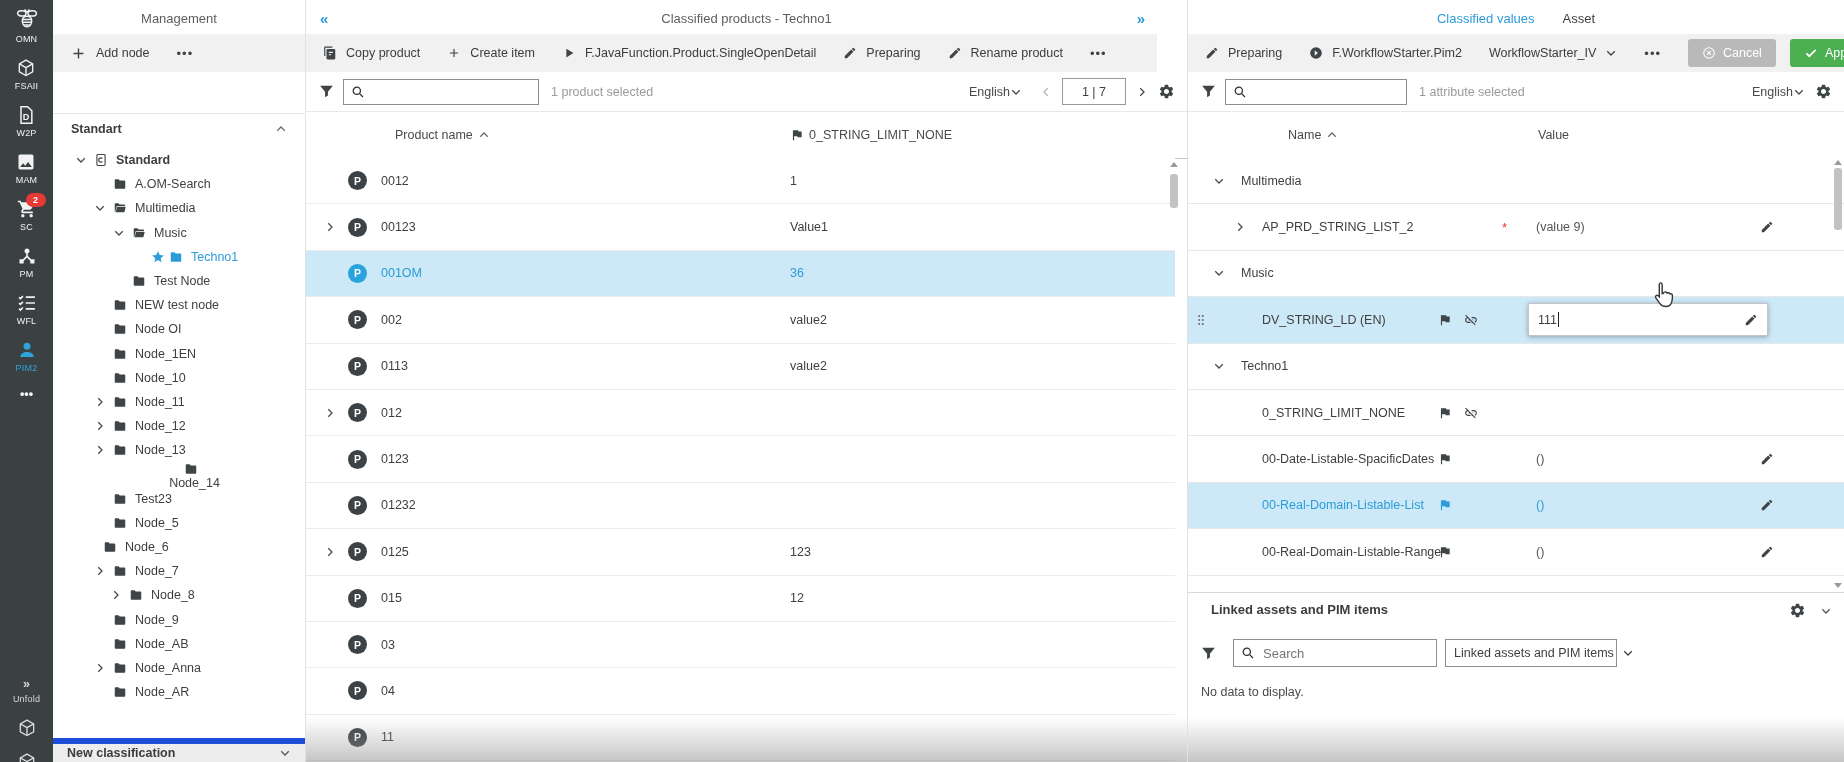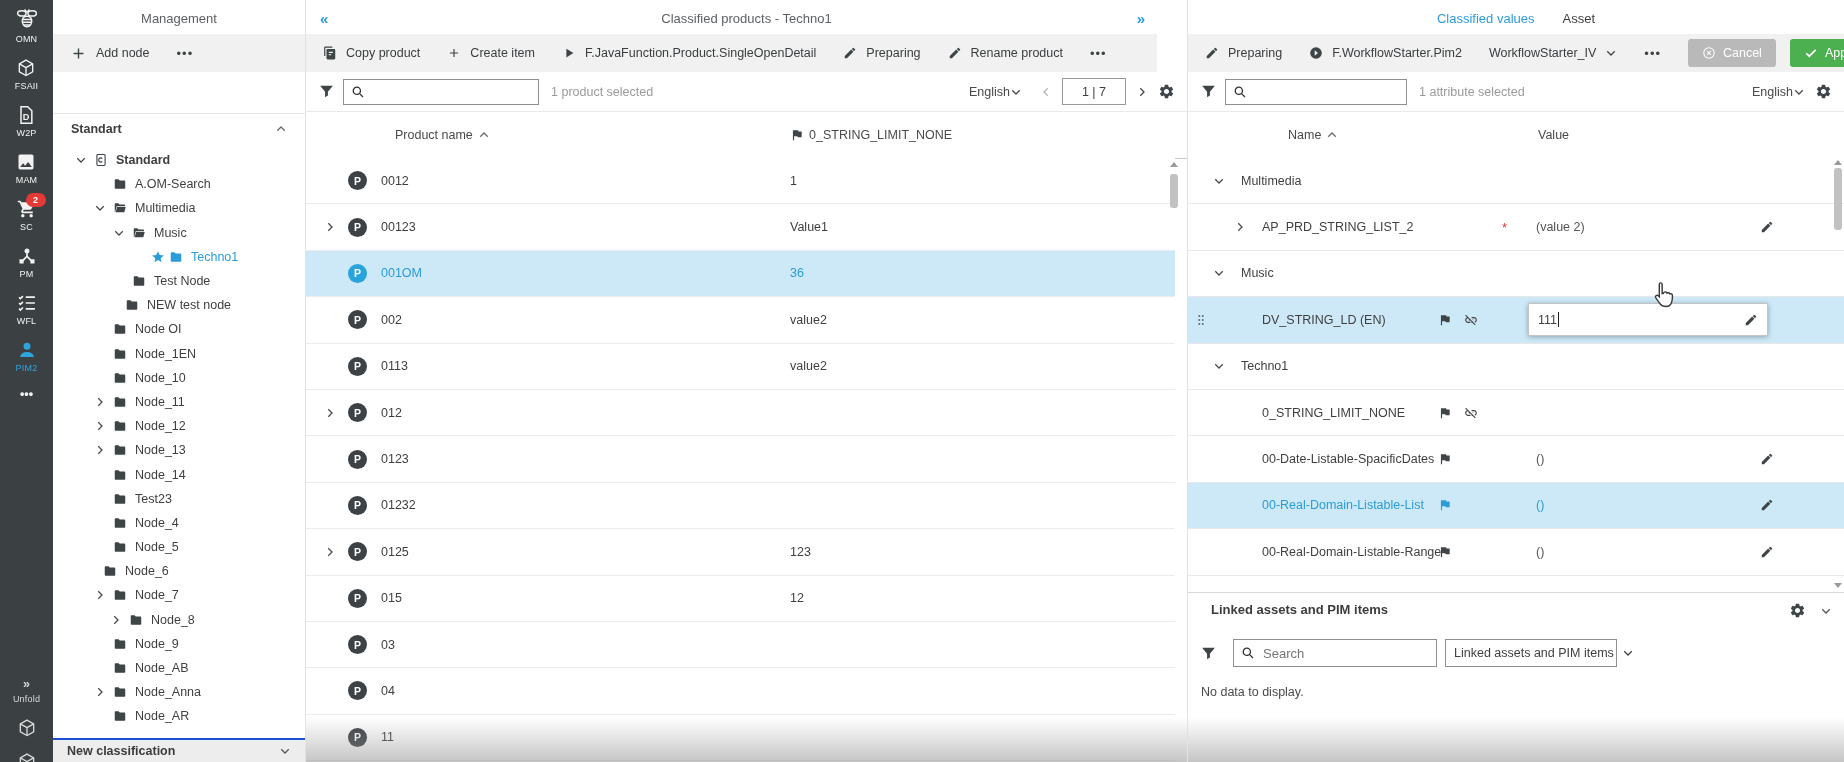--- a/index.html
+++ b/index.html
@@ -61,21 +61,21 @@
   .tree{position:absolute;top:148px;left:0;right:10px;bottom:25px;overflow:hidden;}
   .trow{height:24.2px;display:flex;align-items:center;cursor:pointer;}
   .trow .texp{width:19px;display:flex;align-items:center;color:#4a4a4a;}
   .trow .ticon{margin-right:8px;color:#3f4447;display:flex;}
   .trow .tstar{margin-right:4px;color:#2b9cd8;display:flex;}
   .trow .tlbl{white-space:nowrap;}
   .trow.bold .tlbl{font-weight:bold;}
   .trow.selected .tlbl{color:#2b9cd8;}
   .trow.selected .ticon{color:#2b9cd8;}
   .mfooter{position:absolute;left:0;right:0;bottom:0;height:24px;background:#ededed;
-        border-top:2px solid #1d4ed8;display:flex;align-items:center;justify-content:space-between;
+        border-top:6px solid #1d4ed8;display:flex;align-items:center;justify-content:space-between;
         padding:0 14px;box-sizing:border-box;font-weight:bold;color:#3c3c3c;cursor:pointer;}
 
   
   .vsb{position:absolute;width:8px;}
   .vsb .arr{position:absolute;left:50%;transform:translateX(-50%);width:0;height:0;
         border-left:4px solid transparent;border-right:4px solid transparent;}
   .vsb .arr.up{border-bottom:5px solid #9a9a9a;top:0;}
   .vsb .arr.dn{border-top:5px solid #9a9a9a;bottom:0;}
   .vsb .thumb{position:absolute;left:0;width:100%;background:#c2c2c2;border-radius:3px;cursor:pointer;}
 
@@ -361,21 +361,21 @@
         <span class="texp"></span>
         <span class="ticon">
           <span class="icn s14">
             <svg viewBox="0 0 24 24">
               <path d="M3 5.3c0-.7.6-1.3 1.3-1.3h5.2l2 2.2h8.2c.7 0 1.3.6 1.3 1.3v11.2c0 .7-.6 1.3-1.3 1.3H4.3c-.7 0-1.3-.6-1.3-1.3z" fill="currentColor"></path>
             </svg>
           </span>
         </span>
         <span class="tlbl">Test Node</span>
       </div>
-      <div class="trow" style="padding-left: 53px;">
+      <div class="trow" style="padding-left: 41px;">
         <span class="texp"></span>
         <span class="ticon">
           <span class="icn s14">
             <svg viewBox="0 0 24 24">
               <path d="M3 5.3c0-.7.6-1.3 1.3-1.3h5.2l2 2.2h8.2c.7 0 1.3.6 1.3 1.3v11.2c0 .7-.6 1.3-1.3 1.3H4.3c-.7 0-1.3-.6-1.3-1.3z" fill="currentColor"></path>
             </svg>
           </span>
         </span>
         <span class="tlbl">NEW test node</span>
       </div>
@@ -456,52 +456,41 @@
         </span>
         <span class="ticon">
           <span class="icn s14">
             <svg viewBox="0 0 24 24">
               <path d="M3 5.3c0-.7.6-1.3 1.3-1.3h5.2l2 2.2h8.2c.7 0 1.3.6 1.3 1.3v11.2c0 .7-.6 1.3-1.3 1.3H4.3c-.7 0-1.3-.6-1.3-1.3z" fill="currentColor"></path>
             </svg>
           </span>
         </span>
         <span class="tlbl">Node_13</span>
       </div>
-      <div class="trow" style="padding-left: 41px;">
+      <div class="trow" style="padding-left: 41px; flex-direction: column;">
         <span class="texp"></span>
         <span class="ticon">
           <span class="icn s14">
             <svg viewBox="0 0 24 24">
               <path d="M3 5.3c0-.7.6-1.3 1.3-1.3h5.2l2 2.2h8.2c.7 0 1.3.6 1.3 1.3v11.2c0 .7-.6 1.3-1.3 1.3H4.3c-.7 0-1.3-.6-1.3-1.3z" fill="currentColor"></path>
             </svg>
           </span>
         </span>
         <span class="tlbl">Node_14</span>
       </div>
       <div class="trow" style="padding-left: 41px;">
         <span class="texp"></span>
         <span class="ticon">
           <span class="icn s14">
             <svg viewBox="0 0 24 24">
               <path d="M3 5.3c0-.7.6-1.3 1.3-1.3h5.2l2 2.2h8.2c.7 0 1.3.6 1.3 1.3v11.2c0 .7-.6 1.3-1.3 1.3H4.3c-.7 0-1.3-.6-1.3-1.3z" fill="currentColor"></path>
             </svg>
           </span>
         </span>
         <span class="tlbl">Test23</span>
-      </div>
-      <div class="trow" style="padding-left: 41px;">
-        <span class="texp"></span>
-        <span class="ticon">
-          <span class="icn s14">
-            <svg viewBox="0 0 24 24">
-              <path d="M3 5.3c0-.7.6-1.3 1.3-1.3h5.2l2 2.2h8.2c.7 0 1.3.6 1.3 1.3v11.2c0 .7-.6 1.3-1.3 1.3H4.3c-.7 0-1.3-.6-1.3-1.3z" fill="currentColor"></path>
-            </svg>
-          </span>
-        </span>
-        <span class="tlbl">Node_4</span>
       </div>
       <div class="trow" style="padding-left: 41px;">
         <span class="texp"></span>
         <span class="ticon">
           <span class="icn s14">
             <svg viewBox="0 0 24 24">
               <path d="M3 5.3c0-.7.6-1.3 1.3-1.3h5.2l2 2.2h8.2c.7 0 1.3.6 1.3 1.3v11.2c0 .7-.6 1.3-1.3 1.3H4.3c-.7 0-1.3-.6-1.3-1.3z" fill="currentColor"></path>
             </svg>
           </span>
         </span>
@@ -944,21 +933,21 @@
       <div class="arow attr">
         <span class="aexp">
           <span class="icn s12">
             <svg viewBox="0 0 24 24">
               <path d="M8.5 4.5l7.5 7.5-7.5 7.5" fill="none" stroke="currentColor" stroke-width="2.6"></path>
             </svg>
           </span>
         </span>
         <span class="aname">AP_PRD_STRING_LIST_2</span>
         <span class="areq">*</span>
-        <span class="aval">(value 2)</span>
+        <span class="aval">(value 9)</span>
         <span class="apencil">
           <span class="icn s14">
             <svg viewBox="0 0 24 24">
               <path d="M3 17.25V21h3.75L17.8 9.94l-3.75-3.75L3 17.25zM20.7 7.04c.39-.39.39-1.02 0-1.41l-2.34-2.34a1 1 0 0 0-1.41 0l-1.83 1.83 3.75 3.75 1.83-1.83z" fill="currentColor"></path>
             </svg>
           </span>
         </span>
       </div>
       <div class="arow group">
         <span class="icn s12">

